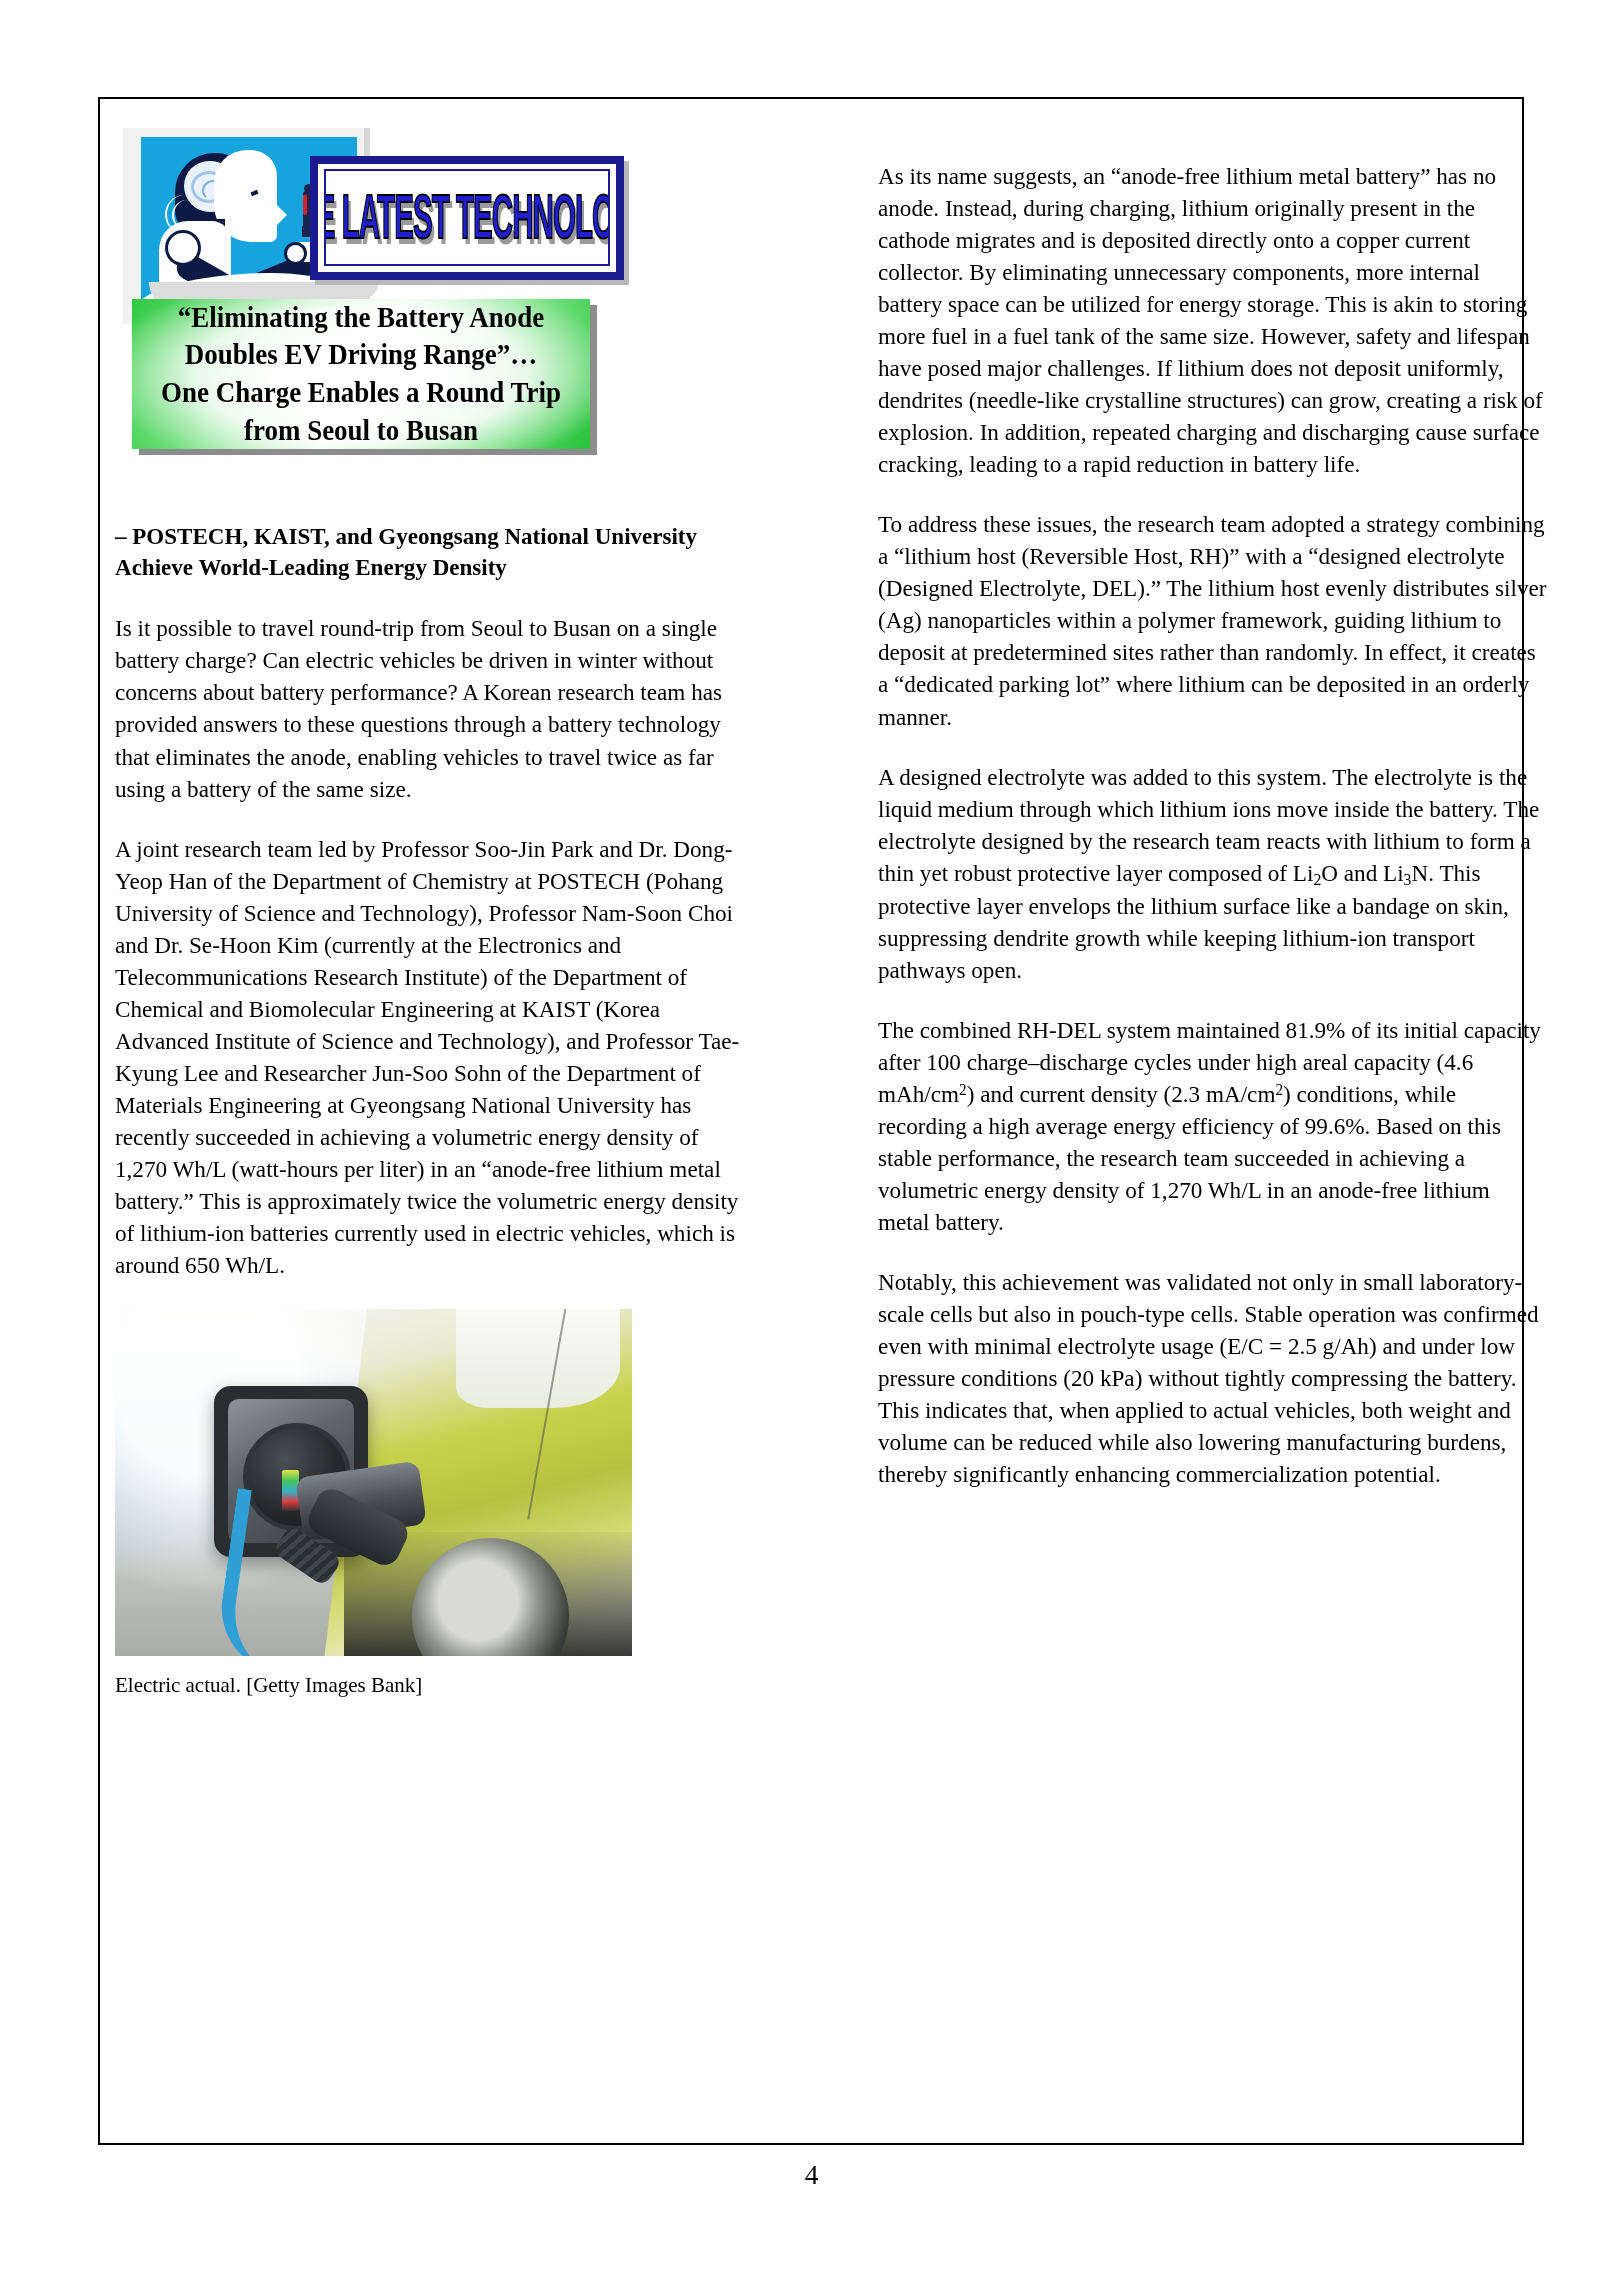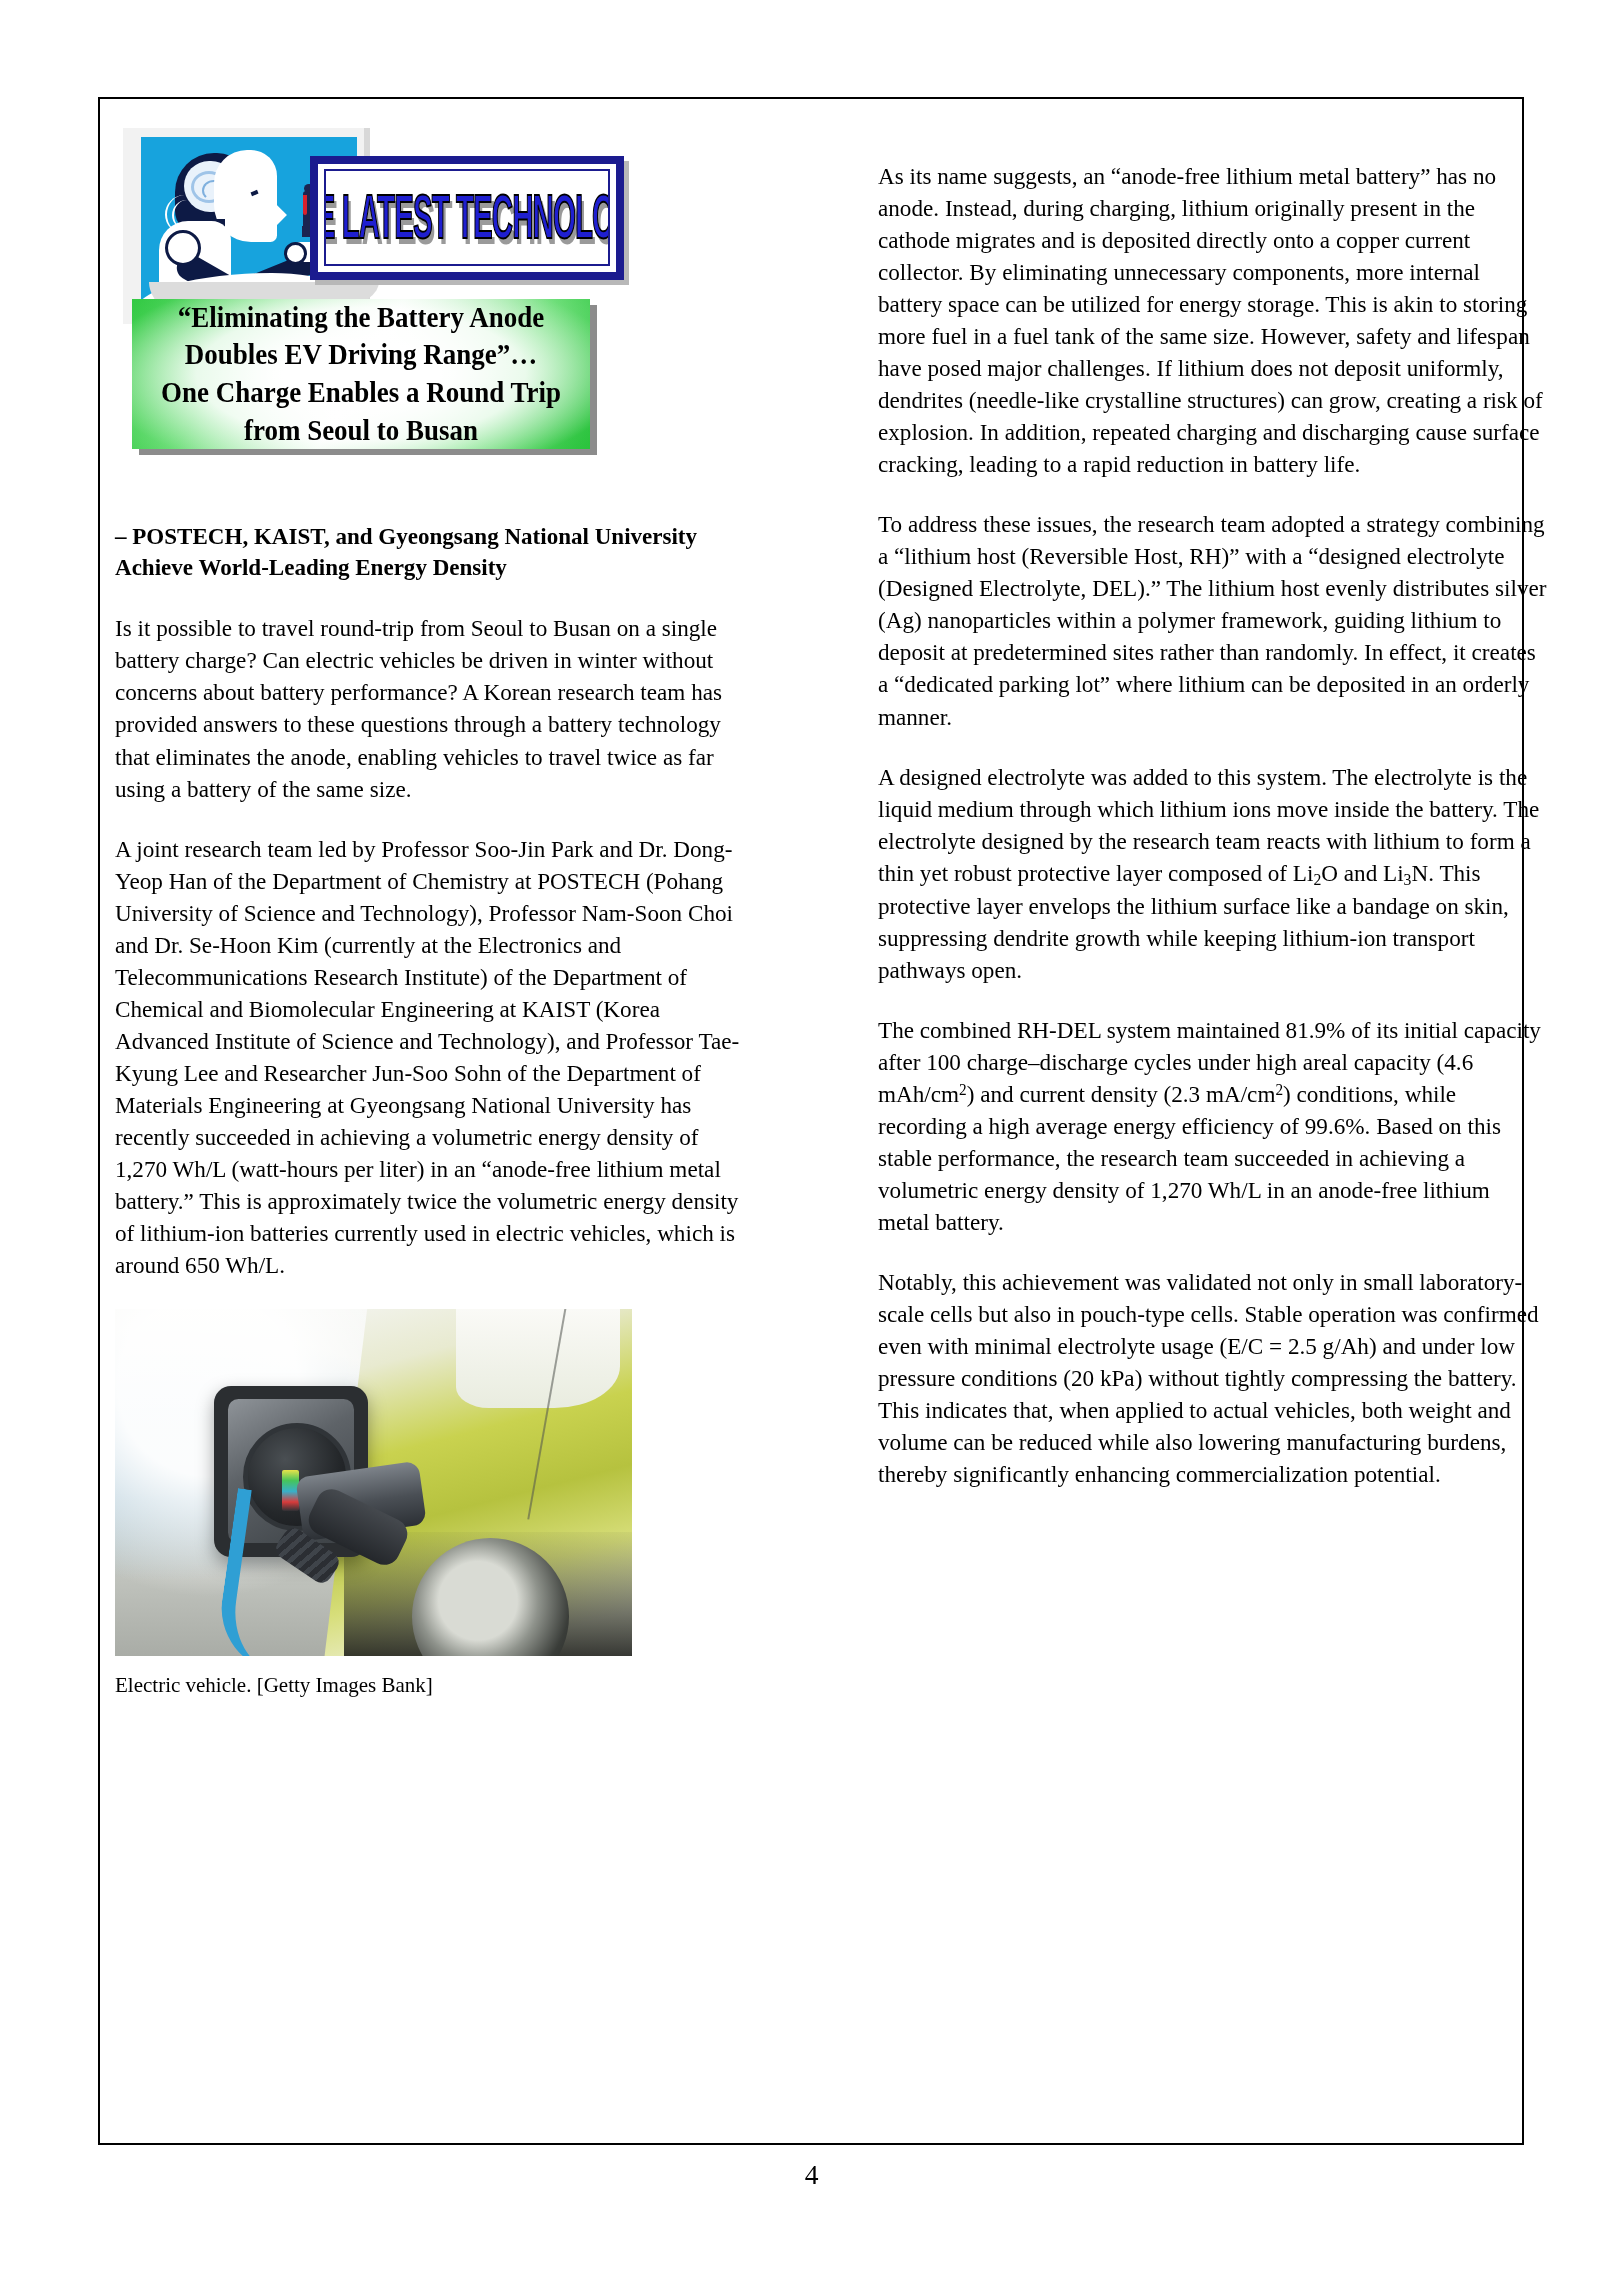--- a/index.html
+++ b/index.html
@@ -480,21 +480,21 @@
       <div class="ev-port-inner"></div>
       <div class="ev-port-socket"></div>
       <div class="ev-leds"></div>
     </div>
     <div class="ev-connector"></div>
     <div class="ev-plug-neck"></div>
     <div class="ev-cable-boot"></div>
     <div class="ev-cable"></div>
   </div>
 
-  <p class="caption">Electric vehicle. [Getty Images Bank]</p>
+  <p class="caption">Electric actual. [Getty Images Bank]</p>
 </div>
 
 <div class="col col-right">
 
   <p class="body">As its name suggests, an “anode-free lithium metal battery” has no anode. Instead, during charging, lithium originally present in the cathode migrates and is deposited directly onto a copper current collector. By eliminating unnecessary components, more internal battery space can be utilized for energy storage. This is akin to storing more fuel in a fuel tank of the same size. However, safety and lifespan have posed major challenges. If lithium does not deposit uniformly, dendrites (needle-like crystalline structures) can grow, creating a risk of explosion. In addition, repeated charging and discharging cause surface cracking, leading to a rapid reduction in battery life.</p>
 
   <p class="body">To address these issues, the research team adopted a strategy combining a “lithium host (Reversible Host, RH)” with a “designed electrolyte (Designed Electrolyte, DEL).” The lithium host evenly distributes silver (Ag) nanoparticles within a polymer framework, guiding lithium to deposit at predetermined sites rather than randomly. In effect, it creates a “dedicated parking lot” where lithium can be deposited in an orderly manner.</p>
 
   <p class="body">
     <span>A designed electrolyte was added to this system. The electrolyte is the liquid medium through which lithium ions move inside the battery. The electrolyte designed by the research team reacts with lithium to form a thin yet robust protective layer composed of Li</span><sub>2</sub><span>O and Li</span><sub>3</sub><span>N. This protective layer envelops the lithium surface like a bandage on skin, suppressing dendrite growth while keeping lithium-ion transport pathways open.</span>

